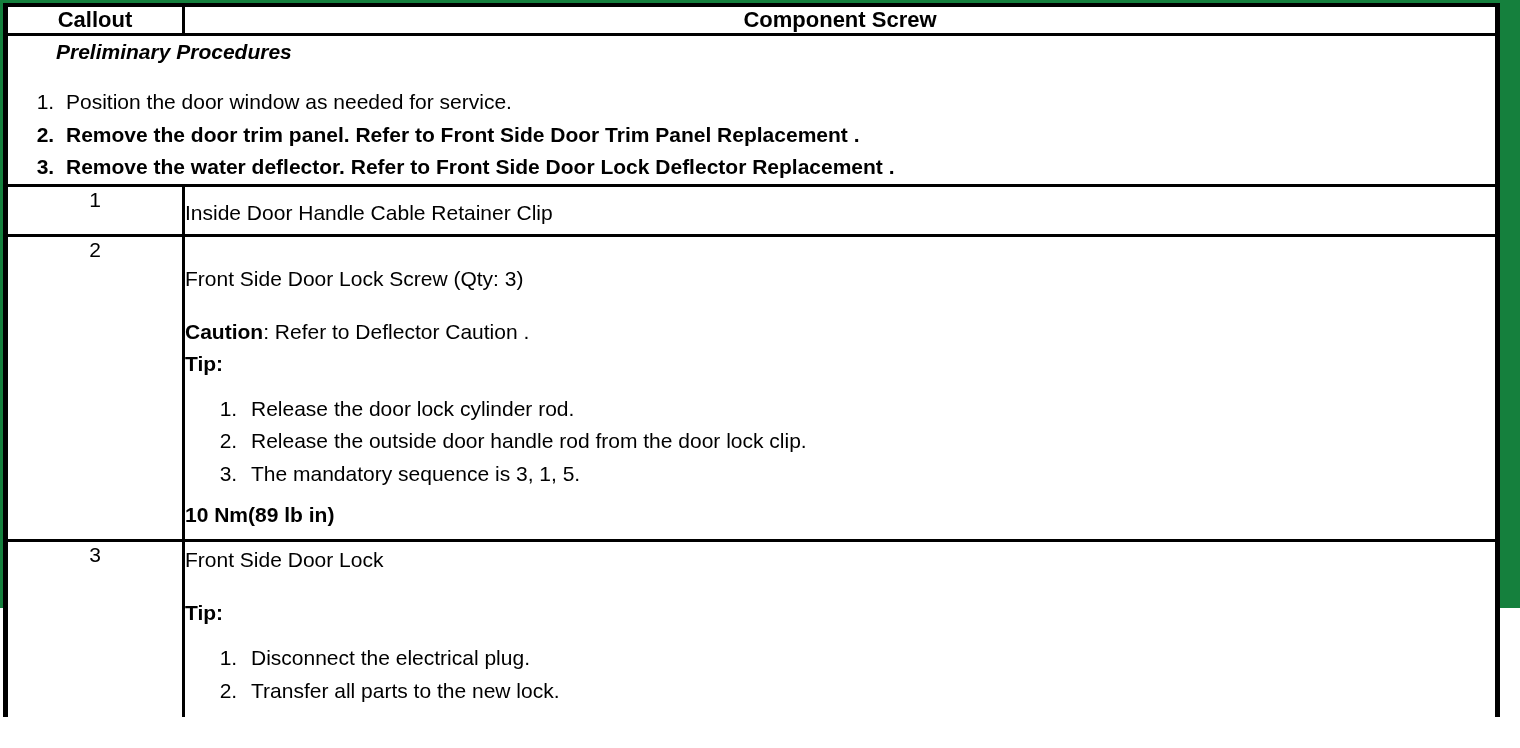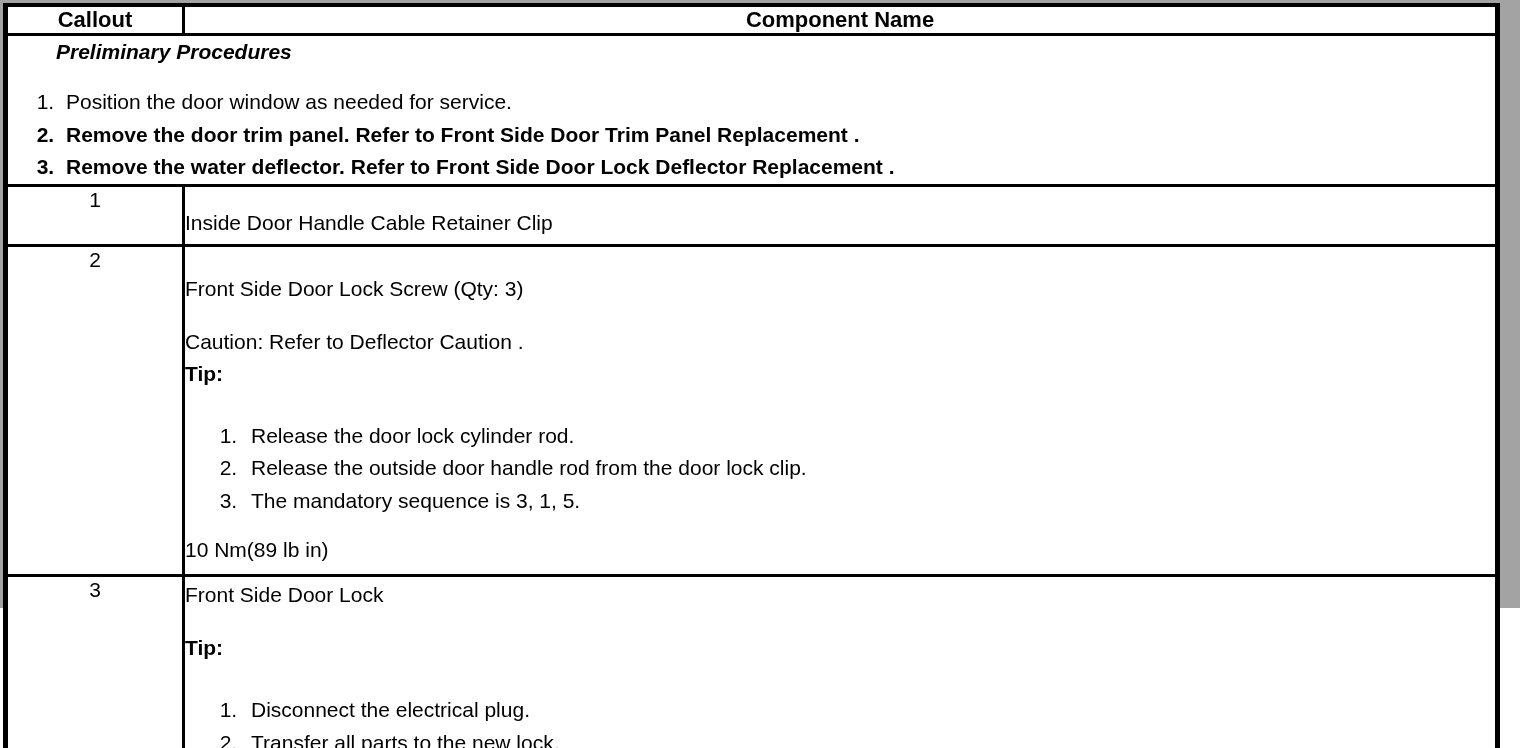--- a/index.html
+++ b/index.html
@@ -13,21 +13,21 @@
     overflow: hidden;
     font-family: "Liberation Sans", sans-serif;
     color: #000000;
     -webkit-font-smoothing: none;
   }
 
   .page {
     position: relative;
     width: 1520px;
     height: 608px;
-    background: #a3a3a3;
+    background: #15803d;
   }
 
   
   .proc-table {
     position: absolute;
     left: 3px;
     top: 3px;
     width: 1497px;
     border-collapse: collapse;
     table-layout: fixed;
@@ -89,58 +89,58 @@
     margin: 22px 0 0 0;
     padding: 0 12px 0 52px;
     font-size: 21px;
     line-height: 1.55;
   }
   .prelim-list li { padding-left: 6px; }
   .prelim-list li.bold { font-weight: bold; }
   .blk-text   { margin: 4px 0 0 0; font-size: 21px; line-height: 1.3; }
   .blk-gap    { height: 22px; }
   .blk-bold   { font-weight: bold; }
-  .lbl-bold   { font-weight: normal; }
+  .lbl-bold   { font-weight: bold; }
 
   .sub-list {
     list-style: decimal;
-    margin: 33px 0 0 0;
+    margin: 16px 0 0 0;
     padding: 0 0 0 58px;
     font-size: 21px;
     line-height: 1.55;
   }
   .sub-list li { padding-left: 8px; }
 
   .torque {
-    font-weight: normal;
-    font-size: 21px;
-    margin-top: 20px;
-  }
-
-  
-  .row-1 .cell-name   { padding-top: 18px;  padding-bottom: 8px; }
+    font-weight: bold;
+    font-size: 21px;
+    margin-top: 12px;
+  }
+
+  
+  .row-1 .cell-name   { padding-top: 8px;  padding-bottom: 8px; }
   .row-2 .cell-name   { padding-top: 24px;  padding-bottom: 10px; }
   .row-3 .cell-name   {  padding-bottom: 10px; }
   .row-3 td           { border-bottom: none; }
 </style>
 </head>
 <body>
 
 <div class="page">
 
   <table class="proc-table">
     <colgroup>
       <col class="c-callout">
       <col class="c-name">
     </colgroup>
 
     <thead>
       <tr>
         <th class="hdr-callout">Callout</th>
-        <th class="hdr-name">Component Name</th>
+        <th class="hdr-name">Component Screw</th>
       </tr>
     </thead>
 
     <tbody>
 
       <tr>
         <td class="cell-prelim" colspan="2">
           <div class="prelim-title">Preliminary Procedures</div>
           <ol class="prelim-list">
             <li>Position the door window as needed for service.</li>

